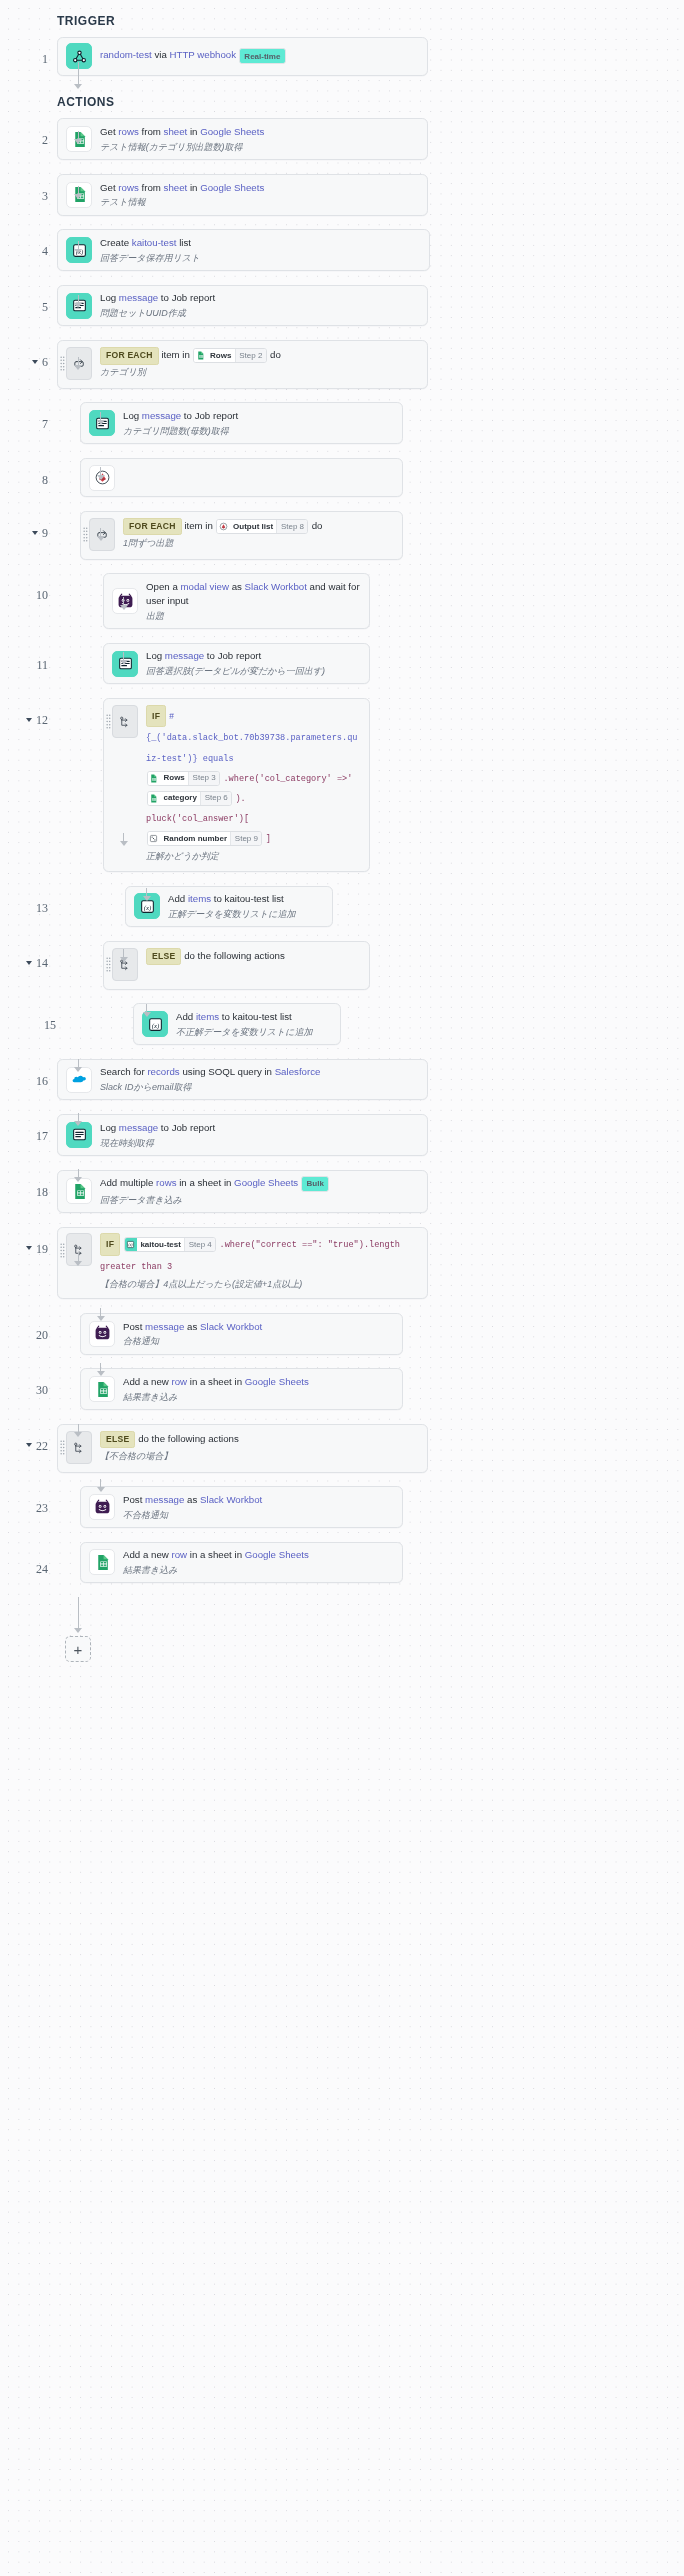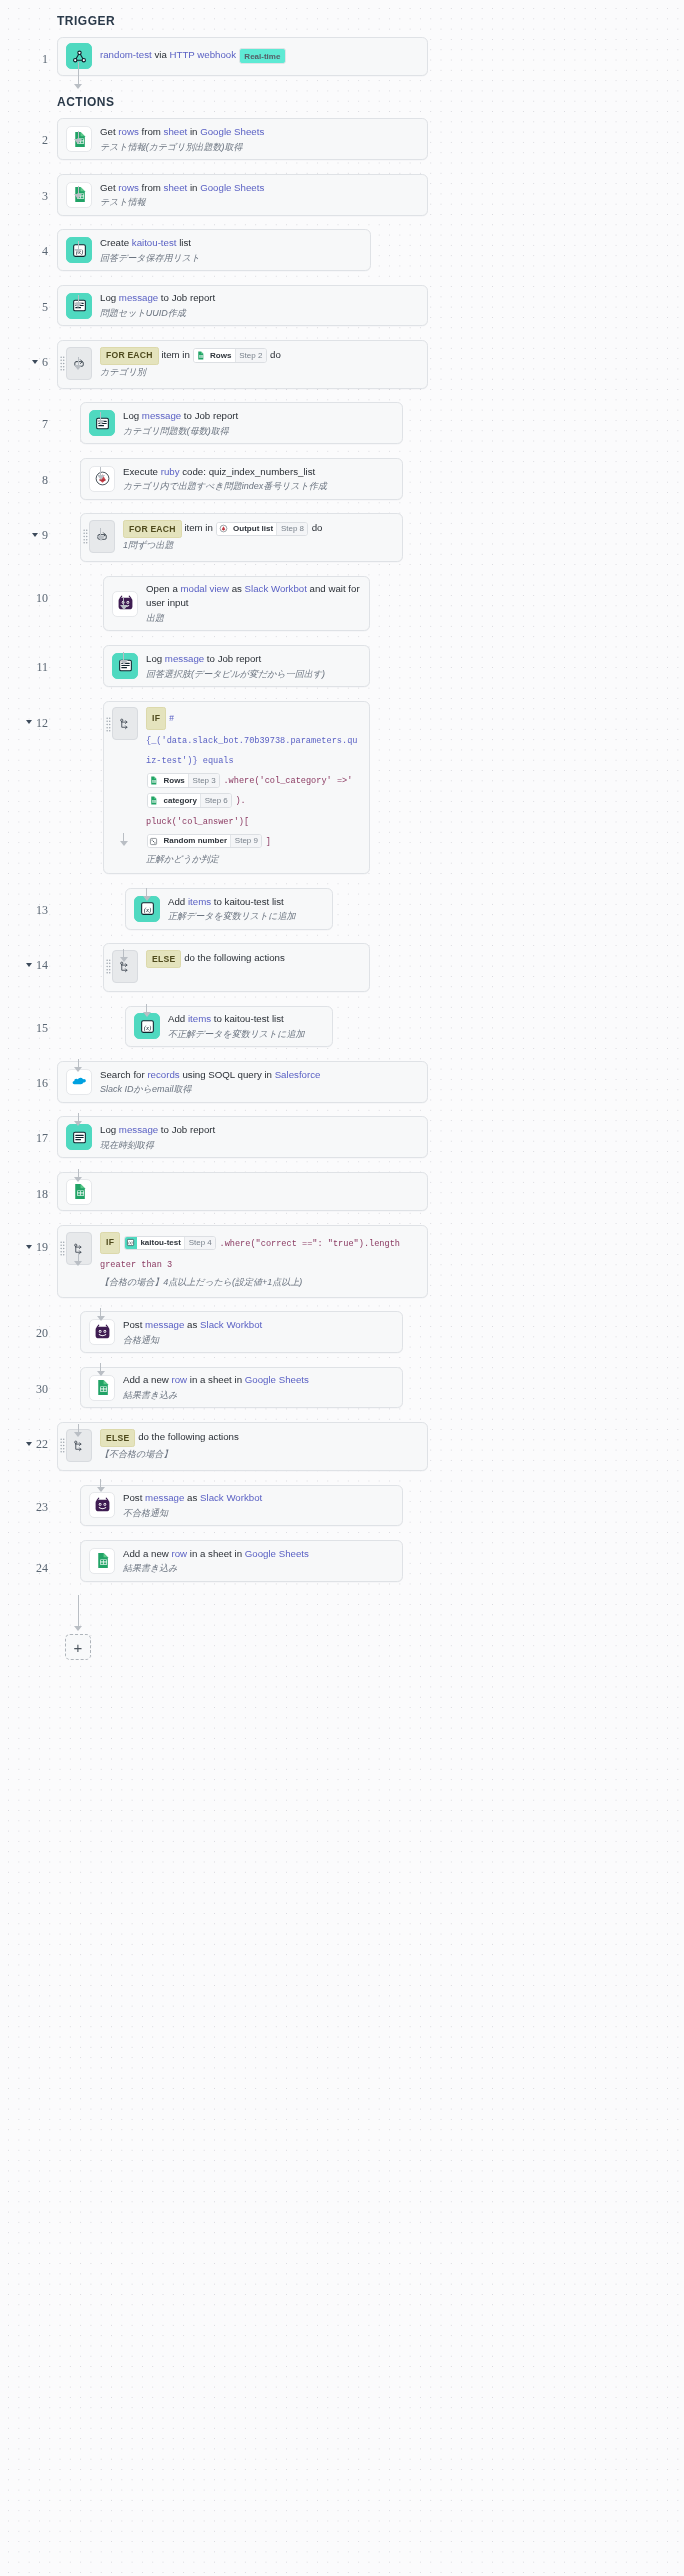--- a/index.html
+++ b/index.html
@@ -307,21 +307,21 @@
         <div class="subtitle">テスト情報</div>
       </div>
         </div>
     </div>
       <div class="row" style="margin-bottom:13.7px;">
       <div class="gutter">
 
       <span>4</span>
     </div>
       <div style="width:0px;flex:0 0 0px;"></div>
-      <div class="node " style="width:314px;max-width:616px;">
+      <div class="node " style="width:373px;max-width:616px;">
           <div class="icon-tile teal">
             <svg width="17" height="17" viewBox="0 0 32 32">
         <rect x="5" y="5" width="22" height="22" rx="3" fill="#fff" stroke="#10242e" stroke-width="2"></rect>
         <text x="16" y="22" font-size="13" font-family="Liberation Serif, serif" font-style="italic" text-anchor="middle" fill="#10242e">(x)</text>
         </svg>
           </div>
       <div class="node-text">
         <div class="title">
           <span>Create </span><span class="lk">kaitou-test</span><span> list</span>
           
@@ -444,27 +444,20 @@
     </div>
       <div style="width:23px;flex:0 0 23px;"></div>
       <div class="node " style="width:323px;max-width:593px;">
           <div class="icon-tile white">
             <svg width="17" height="17" viewBox="0 0 32 32">
         <circle cx="16" cy="16" r="12" fill="#fff" stroke="#2b3640" stroke-width="1.6"></circle>
         <path d="M10 19 L16 8 L22 19 L16 24 Z" fill="#c9303a" opacity="0.9"></path>
         <path d="M10 19 L22 19" stroke="#7d1b22" stroke-width="1.2"></path>
         </svg>
           </div>
-      <div class="node-text">
-        <div class="title">
-          <span>Execute </span><span class="lk">ruby</span><span> code: quiz_index_numbers_list</span>
-          
-        </div>
-        <div class="subtitle">カテゴリ内で出題すべき問題index番号リスト作成</div>
-      </div>
         </div>
     </div>
       <div class="row" style="margin-bottom:13.7px;">
       <div class="gutter">
       <span class="caret"></span>
       <span>9</span>
     </div>
       <div style="width:23px;flex:0 0 23px;"></div>
       <div class="node container" style="width:323px;max-width:593px;">
           <div class="handle">
@@ -705,21 +698,21 @@
         <div class="title">
           <span class="badge keyword">ELSE</span>
           <span> do the following actions </span>
           
           
         </div>
 
       </div>
         </div>
     </div>
-      <div class="row" style="margin-bottom:13.7px;">
+      <div class="row" style="margin-bottom:13.7px;padding-left:8px;">
       <div class="gutter">
 
       <span>15</span>
     </div>
       <div style="width:68px;flex:0 0 68px;"></div>
       <div class="node " style="width:208px;max-width:547px;">
           <div class="icon-tile teal">
             <svg width="17" height="17" viewBox="0 0 32 32">
         <rect x="5" y="5" width="22" height="22" rx="3" fill="#fff" stroke="#10242e" stroke-width="2"></rect>
         <text x="16" y="22" font-size="13" font-family="Liberation Serif, serif" font-style="italic" text-anchor="middle" fill="#10242e">(x)</text>
@@ -796,20 +789,27 @@
         <g fill="#21a366">
           <rect x="12.6" y="15.1" width="4.8" height="1.9"></rect>
           <rect x="18.6" y="15.1" width="4.8" height="1.9"></rect>
           <rect x="12.6" y="18" width="4.8" height="1.9"></rect>
           <rect x="18.6" y="18" width="4.8" height="1.9"></rect>
           <rect x="12.6" y="20.9" width="4.8" height="1.9"></rect>
           <rect x="18.6" y="20.9" width="4.8" height="1.9"></rect>
         </g>
             </svg>
           </div>
+      <div class="node-text">
+        <div class="title">
+          <span>Add multiple </span><span class="lk">rows</span><span> in a sheet in </span><span class="lk">Google Sheets</span>
+          <span class="badge realtime">Bulk</span>
+        </div>
+        <div class="subtitle">回答データ書き込み</div>
+      </div>
         </div>
     </div>
       <div class="row" style="margin-bottom:13.7px;">
       <div class="gutter">
       <span class="caret"></span>
       <span>19</span>
     </div>
       <div style="width:0px;flex:0 0 0px;"></div>
       <div class="node container" style="width:371px;max-width:616px;">
           <div class="handle">

